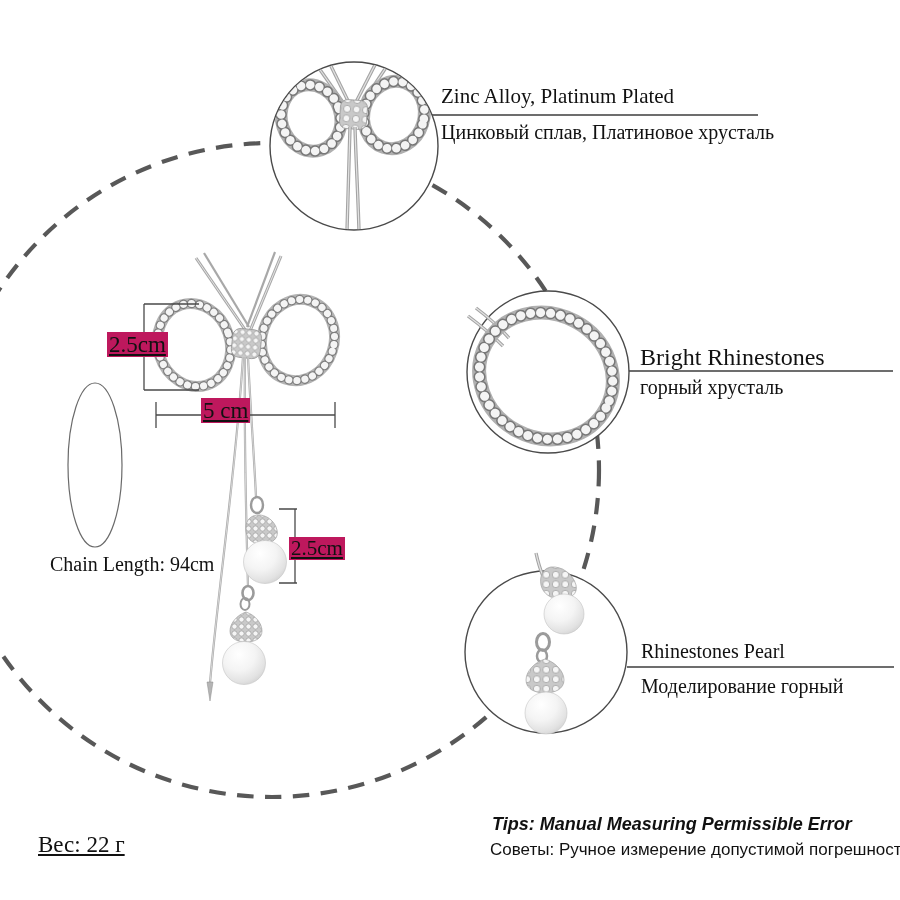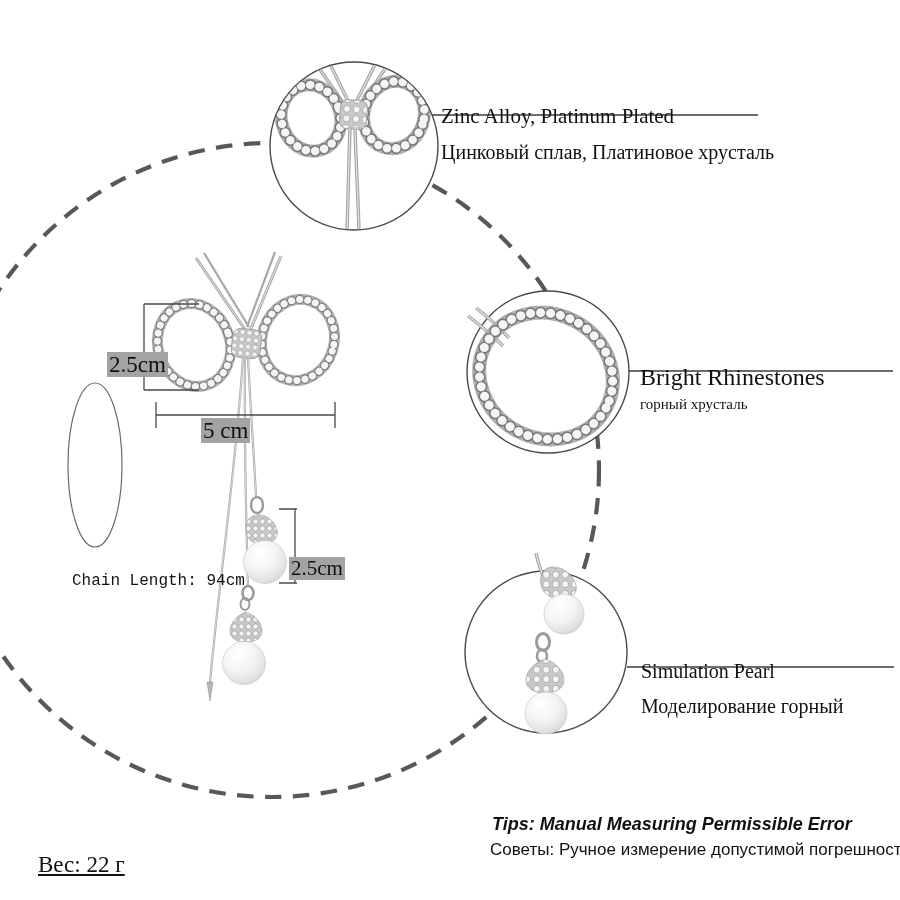--- a/index.html
+++ b/index.html
@@ -1,22 +1,22 @@
 <!DOCTYPE html>
 <html><head>
 <meta charset="utf-8">
 <style>
   html,body{margin:0;padding:0;background:#ffffff;}
   .stage{position:relative;width:900px;height:900px;background:#fff;overflow:hidden;
          font-family:"Liberation Serif","DejaVu Serif",serif;color:#111;}
   .stage svg{position:absolute;left:0;top:0;}
   .txt{position:absolute;white-space:nowrap;line-height:1.1;}
-  .serif{font-family:"Liberation Serif","DejaVu Serif",serif;margin-top:20px;}
+  .serif{font-family:"Liberation Serif","DejaVu Serif",serif;}
   .sans{font-family:"Liberation Sans","DejaVu Sans",sans-serif;}
-  .wbg{background:#a3a3a3;padding:0 2px;}
+  .wbg{background:#be185d;padding:0 2px;text-decoration:underline;}
   
   .ch{stroke:#a8a8a8;stroke-width:3;fill:none;}
   .chHi{stroke:#e4e4e4;stroke-width:1;fill:none;}
   .tch{stroke:#a8a8a8;stroke-width:2.2;fill:none;}
   .tchHi{stroke:#e9e9e9;stroke-width:0.7;fill:none;}
   .chD{stroke:#a3a3a3;stroke-width:3.4;fill:none;}
   .chDHi{stroke:#e2e2e2;stroke-width:1.2;fill:none;}
   
   .ringBase{fill:none;stroke:#b3b3b3;stroke-width:11;}
   .ringDotO{fill:none;stroke:#7e7e7e;stroke-width:9.5;stroke-dasharray:0.1 8;stroke-linecap:round;}
@@ -172,29 +172,29 @@
       <ellipse class="link" cx="543" cy="642" rx="6.5" ry="8.5" stroke-width="3"></ellipse>
       <ellipse class="link" cx="542" cy="656" rx="5" ry="6.5" stroke-width="2.5"></ellipse>
       <path class="capL" d="M545 659 C555 662 564 671 564 680 C564 689 555 693 545 693 C535 693 526 689 526 680 C526 671 535 662 545 659 Z"></path>
       <circle class="pearl" cx="546" cy="713" r="21"></circle>
     </g>
   </svg>
 
   <div class="txt serif wbg" style="left:107px;top:332px;font-size:23px;">2.5cm</div>
   <div class="txt serif wbg" style="left:201px;top:398px;font-size:23px;">5 cm</div>
   <div class="txt serif wbg" style="left:289px;top:537px;font-size:21px;">2.5cm</div>
-  <div class="txt serif" style="left:72px;top:553px;font-size:16px;font-family:Liberation Mono, monospace;">Chain Length: 94cm</div>
+  <div class="txt serif" style="left:50px;top:553px;font-size:20px;">Chain Length: 94cm</div>
 
   <div class="txt serif" style="left:441px;top:85px;font-size:21px;">Zinc Alloy, Platinum Plated</div>
   <div class="txt serif" style="left:441px;top:121px;font-size:20px;">Цинковый сплав, Платиновое хрусталь</div>
 
   <div class="txt serif" style="left:640px;top:344px;font-size:24px;">Bright Rhinestones</div>
-  <div class="txt serif" style="left:640px;top:376px;font-size:15px;">горный хрусталь</div>
-
-  <div class="txt serif" style="left:641px;top:640px;font-size:20px;">Simulation Pearl</div>
+  <div class="txt serif" style="left:640px;top:376px;font-size:20px;">горный хрусталь</div>
+
+  <div class="txt serif" style="left:641px;top:640px;font-size:20px;">Rhinestones Pearl</div>
   <div class="txt serif" style="left:641px;top:675px;font-size:20px;">Моделирование горный</div>
 
   <div class="txt serif" style="left:38px;top:832px;font-size:23px;text-decoration:underline;">Вес: 22 г</div>
 
   <div class="txt sans" style="left:492px;top:815px;font-size:18px;font-weight:bold;font-style:italic;">Tips: Manual Measuring Permissible Error</div>
   <div class="txt sans" style="left:490px;top:841px;font-size:17px;">Советы: Ручное измерение допустимой погрешности</div>
 
 </div>
 
 </body></html>

